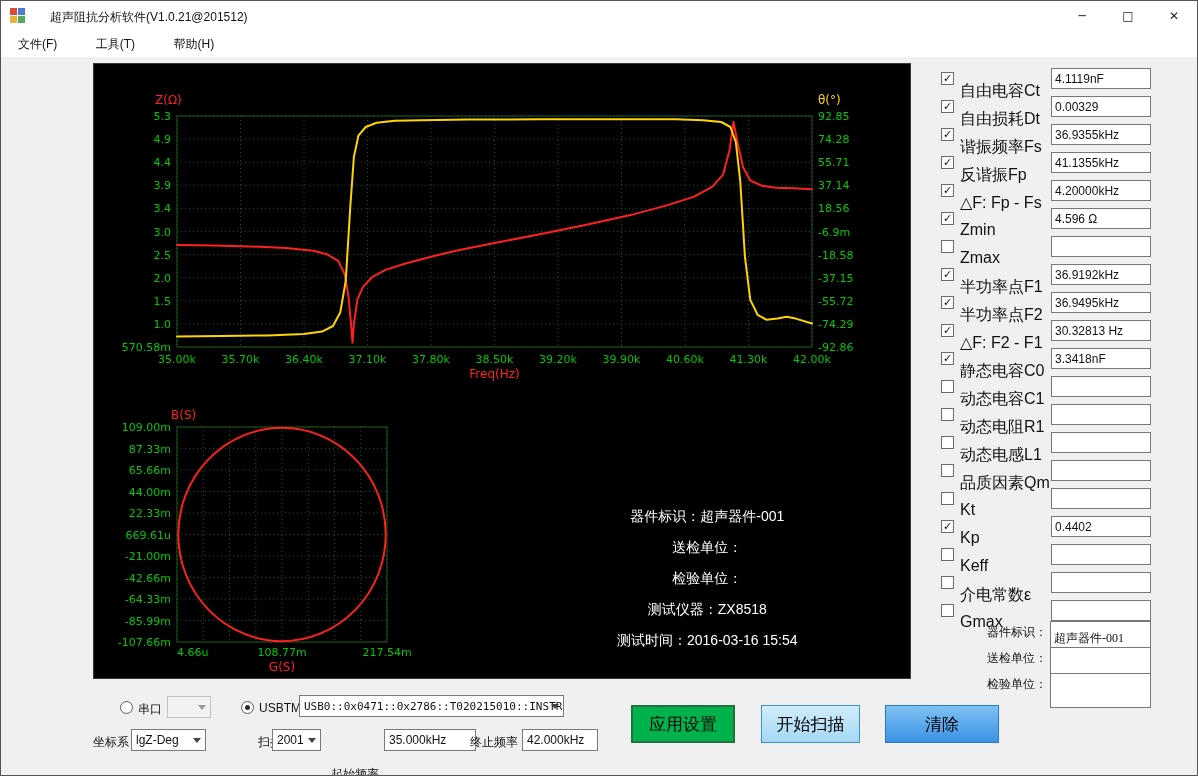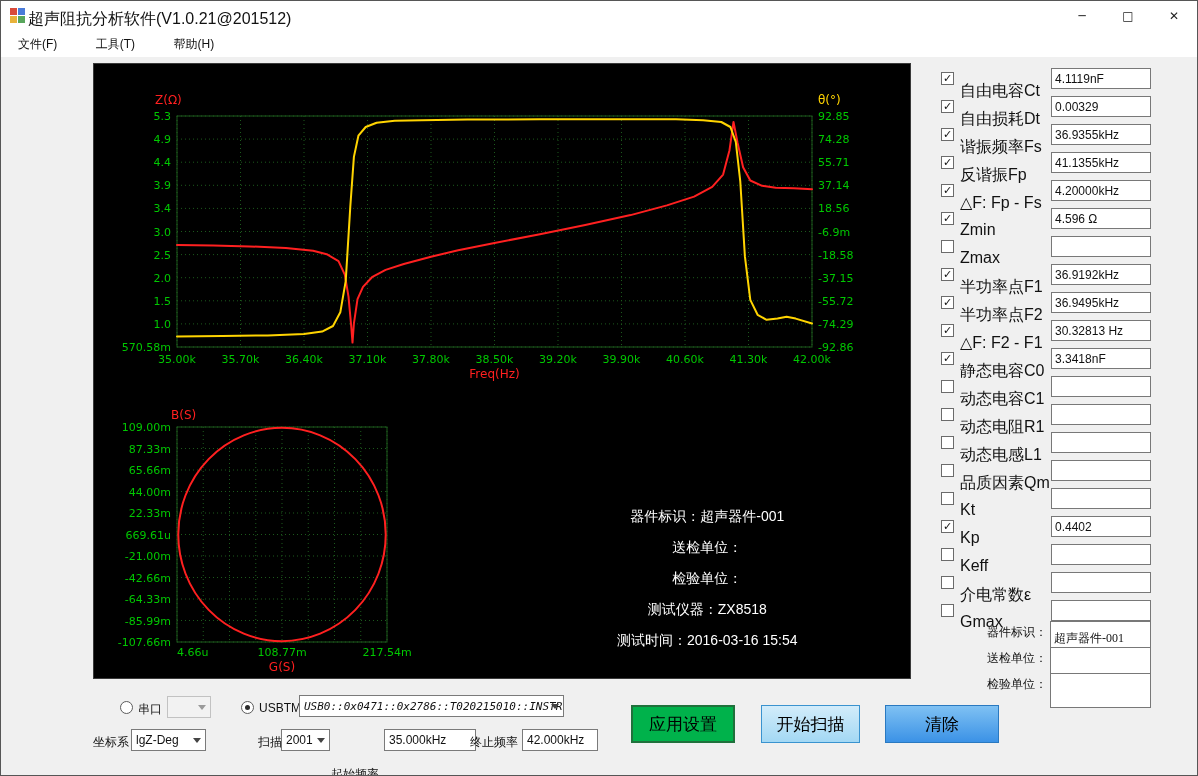--- a/index.html
+++ b/index.html
@@ -3,21 +3,21 @@
 <meta charset="utf-8">
 <style>
   * { margin:0; padding:0; box-sizing:border-box; }
   body { background:#888; font-family:"Liberation Sans","DejaVu Sans",sans-serif; }
   .window { position:relative; width:1198px; height:776px; background:#f0f0f0; border:1px solid #565656; overflow:hidden; }
 
   
   .titlebar { position:absolute; left:0; top:0; width:100%; height:30px; background:#ffffff; }
   .app-icon { position:absolute; left:9px; top:7px; width:16px; height:16px; }
   .app-icon .sq { position:absolute; width:7px; height:7px; }
-  .title-text { position:absolute; left:27px; top:8px; font-size:16px; color:#111; }
+  .title-text { position:absolute; left:49px; top:8px; font-size:12px; color:#111; }
   .win-btns { position:absolute; right:0; top:0; height:30px; display:flex; }
   .win-btn { width:46px; height:30px; border:none; background:transparent; font-size:12px; color:#222; text-align:center; line-height:30px; cursor:default; font-family:"DejaVu Sans",sans-serif; }
 
   
   .menubar { position:absolute; left:0; top:30px; width:100%; height:26px; background:#ffffff; }
   .menu-item { display:inline-block; padding:5px 17px; font-size:12px; color:#111; }
 
   
   .chart-panel { position:absolute; left:92px; top:62px; width:818px; height:616px; background:#000; border:1px solid #3a3a3a; }
   .chart-panel svg { position:absolute; left:0; top:0; }
@@ -38,21 +38,21 @@
   .dfield { position:absolute; left:113px; top:2px; width:101px; height:35px; border:1px solid #787878; background:#fff; font-size:12px; padding:0 3px; font-family:Liberation Serif, serif; color:#111; }
 
   
   .radio { position:absolute; width:13px; height:13px; border:1px solid #5c5c5c; border-radius:50%; background:#fff; }
   .radio.on::after { content:''; position:absolute; left:3px; top:3px; width:5px; height:5px; border-radius:50%; background:#2b2b2b; }
   .blabel { position:absolute; font-size:12px; color:#111; white-space:nowrap; }
   .combo { position:absolute; height:22px; border:1px solid #7a7a7a; background:#fff; font-size:12px; color:#111; padding:3px 18px 0 4px; white-space:nowrap; overflow:hidden; }
   .combo .arr { position:absolute; right:4px; top:8px; width:0; height:0; border-left:4px solid transparent; border-right:4px solid transparent; border-top:5px solid #444; }
   .combo.disabled { background:#f2f2f2; border-color:#c2c2c2; }
   .combo.disabled .arr { border-top-color:#9a9a9a; }
-  .combo.mono { font-family:"DejaVu Sans Mono","Liberation Mono",monospace; font-size:11px; padding-top:4px;font-style:italic; }
+  .combo.mono { font-family:"DejaVu Sans Mono","Liberation Mono",monospace; font-size:11px; padding-top:4px; }
   .tbox { position:absolute; height:22px; border:1px solid #7a7a7a; background:#fff; font-size:12px; padding:0 4px; color:#111; font-family:"Liberation Sans","DejaVu Sans",sans-serif; }
 
   .btn { position:absolute; height:38px; font-size:17px; color:#000; text-align:center; cursor:default; font-family:"Liberation Sans","DejaVu Sans",sans-serif; }
   .btn-apply { left:630px; top:704px; width:104px; background:#00b24b; border:2px solid #20713c; }
   .btn-scan  { left:760px; top:704px; width:99px;  background:linear-gradient(#d2ecfa,#a3d8f4); border:1px solid #3a93cf; }
   .btn-clear { left:884px; top:704px; width:114px; background:linear-gradient(#7fc1f3,#3b92e6); border:1px solid #2a79c0; }
 </style>
 </head>
 <body>
 
@@ -314,21 +314,21 @@
     </span>
 
   <span class="radio on" style="left:240px; top:700px;"></span>
   <span class="blabel" style="left:258px; top:700px;">USBTMC</span>
   <span class="combo mono" style="left:298px; top:694px; width:265px;"><span>USB0::0x0471::0x2786::T020215010::INSTR</span><span class="arr"></span></span>
 
   <span class="blabel" style="left:92px; top:733px;">坐标系</span>
   <span class="combo" style="left:130px; top:728px; width:75px;"><span>lgZ-Deg</span><span class="arr"></span></span>
 
   <span class="blabel" style="left:221px; top:733px;margin-left:36px;">扫描点数</span>
-  <span class="combo" style="left:280px; top:728px; width:49px;"><span>2001</span><span class="arr"></span></span>
+  <span class="combo" style="left:271px; top:728px; width:49px;"><span>2001</span><span class="arr"></span></span>
 
   <span class="blabel" style="left:330px; top:765px;">起始频率</span>
   <input class="tbox" style="left: 383px; top: 728px; width: 92px;" value="35.000kHz">
 
   <span class="blabel" style="left:469px; top:733px;">终止频率</span>
   <input class="tbox" style="left: 521px; top: 728px; width: 76px;" value="42.000kHz">
 
   <button class="btn btn-apply">应用设置</button>
   <button class="btn btn-clear">清除</button>
   <button class="btn btn-scan">开始扫描</button>

